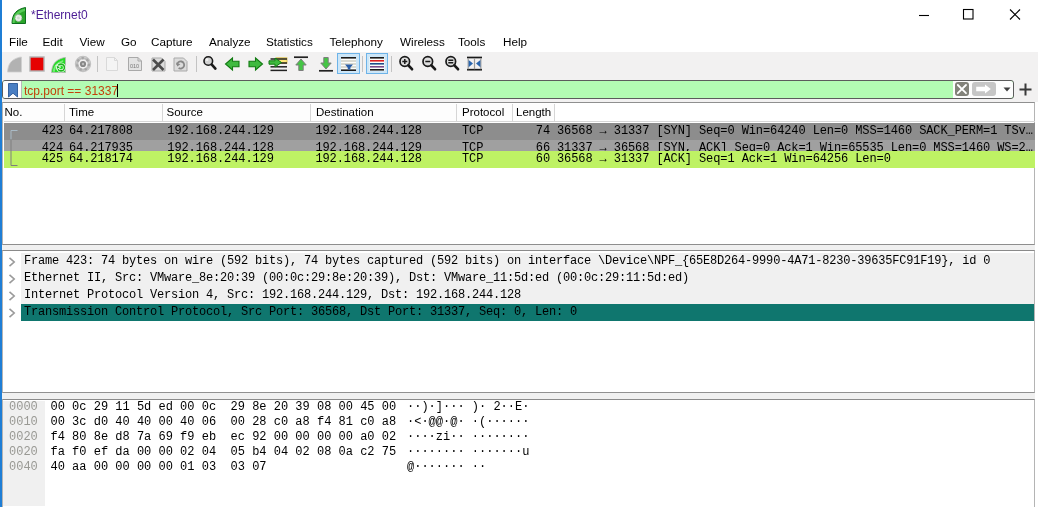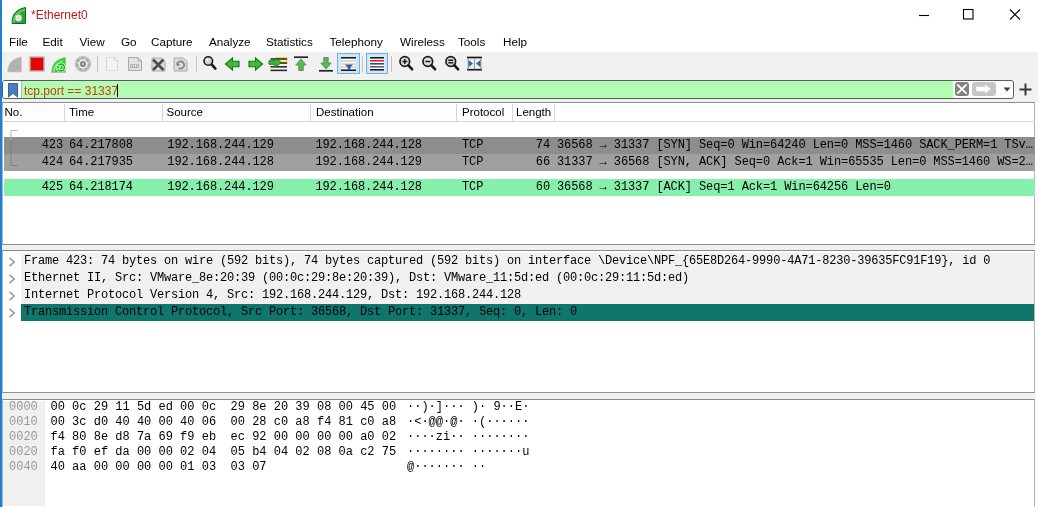--- a/index.html
+++ b/index.html
@@ -3,41 +3,41 @@
 <meta charset="utf-8">
 <style>
 * { margin:0; padding:0; box-sizing:border-box; }
 html,body { width:1038px; height:507px; background:#ffffff; overflow:hidden; }
 body { position:relative; font-family:"Liberation Sans", sans-serif; }
 .abs { position:absolute; }
 .mono { font-family:"Liberation Mono", monospace; }
 .nw { white-space:pre; }
 #blueedge { left:0; top:0; width:2px; height:507px; background:#1f7ed5; }
 
-#title { left:31px; top:8px; font-size:12px; color:#b91c1c; }
+#title { left:31px; top:8px; font-size:12px; color:#4c1d95; }
 
 .menuitem { top:34.5px; font-size:11.7px; color:#000; }
 
 #toolbar { left:2px; top:52px; width:1036px; height:26px; background:#f2f1f1; }
 #filterbar { left:2px; top:78px; width:1036px; height:24px; background:#f2f1f1; }
 .tsep { top:56px; width:1px; height:16px; background:#c3c3c3; }
 .chk { top:53px; height:21px; background:#cde6f7; border:1px solid #6db3e8; }
 
 #ffield { left:2px; top:79.5px; width:1012px; height:19px; background:#b3fcb3; border:1px solid #5c5c5c; border-radius:3px; }
 #fbook { left:3px; top:80.5px; width:19px; height:17px; background:#fcfcfc; border-right:1px solid #b9b9b9; border-radius:2px 0 0 2px; }
 #ftext { left:24px; top:84px; font-size:12px; color:#c2410c;text-align:center; }
 #fcaret { left:117px; top:84px; width:1px; height:13px; background:#000; }
 #fclear { left:955px; top:82px; width:13.5px; height:14px; background:#82827a; border-radius:3px; }
 #fapply { left:972px; top:82px; width:24px; height:14px; background:#c6c6c6; border-radius:3px; }
 #fwhite { left:953px; top:80.5px; width:60px; height:17px; background:#fdfdfd; border-radius:0 3px 3px 0; }
 
 #plist { left:2px; top:102px; width:1033px; height:143px; background:#fff; border:1px solid #989898; border-color:#8f8f8f #b4b4b4 #8e8e8e #b4b4b4; }
 .hcell { top:1px; height:17px; border-right:1px solid #d6d6d6; font-size:11.5px; color:#000; line-height:17px; padding-left:5px; background:#fdfdfd; }
 #hbot { left:1px; top:18px; width:1031px; height:1px; background:#d6d6d6; }
-.prow { left:1px; width:1031px; height:17px; font-size:12px; line-height:17px; letter-spacing:-0.1px;margin-top:14px; }
+.prow { left:1px; width:1031px; height:17px; font-size:12px; line-height:17px; letter-spacing:-0.1px; }
 .pcell { position:absolute; top:0; }
 
 #dpane { left:2px; top:250px; width:1033px; height:143px; background:#fff; border:1px solid #989898; border-color:#8a8a8a #b4b4b4 #909090 #b4b4b4; }
 .drow { left:18px; width:1013px; height:17px; background:#f0f0f0; font-size:12px; line-height:17px; letter-spacing:-0.2px; }
 .dtext { position:absolute; left:3px; top:0; color:#000; }
 .chev { position:absolute; left:4.5px; }
 
 #xpane { left:2px; top:399px; width:1033px; height:108px; background:#fff; border:1px solid #989898; border-color:#8a8a8a #b4b4b4 #b4b4b4 #b4b4b4; border-bottom:none; }
 #gutter { left:0; top:1px; width:42px; height:105px; background:#f0f0f0; }
 .xrow { height:15px; font-size:12px; line-height:15px; color:#000; }
@@ -219,21 +219,21 @@
   <div class="hcell abs" style="left:159.5px;width:148.5px;padding-left:4px">Source</div>
   <div class="hcell abs" style="left:454px;width:56px;padding-left:5px">Protocol</div>
   <div class="hcell abs" style="left:510px;width:42px;padding-left:3px">Length</div>
   <div class="abs" id="hbot"></div>
   <div class="abs prow mono nw" style="top:20px;background:#8d8d8d">
     <span class="pcell" style="left:13px;width:46px;text-align:right">423</span><span class="pcell" style="left:65px">64.217808</span><span class="pcell" style="left:163.3px">192.168.244.129</span><span class="pcell" style="left:311.4px">192.168.244.128</span><span class="pcell" style="left:458px">TCP</span><span class="pcell" style="left:500px;width:46px;text-align:right">74</span><span class="pcell" style="left:553px;width:478px;overflow:hidden">36568 → 31337 [SYN] Seq=0 Win=64240 Len=0 MSS=1460 SACK_PERM=1 TSv…</span>
   </div>
   <div class="abs prow mono nw" style="top:37px;background:#a0a0a0">
     <span class="pcell" style="left:13px;width:46px;text-align:right">424</span><span class="pcell" style="left:65px">64.217935</span><span class="pcell" style="left:163.3px">192.168.244.128</span><span class="pcell" style="left:311.4px">192.168.244.129</span><span class="pcell" style="left:458px">TCP</span><span class="pcell" style="left:500px;width:46px;text-align:right">66</span><span class="pcell" style="left:553px;width:478px;overflow:hidden">31337 → 36568 [SYN, ACK] Seq=0 Ack=1 Win=65535 Len=0 MSS=1460 WS=2…</span>
   </div>
-  <div class="abs prow mono nw" style="top:62px;background:#86efac">
+  <div class="abs prow mono nw" style="top:48px;background:#bef264">
     <span class="pcell" style="left:13px;width:46px;text-align:right">425</span><span class="pcell" style="left:65px">64.218174</span><span class="pcell" style="left:163.3px">192.168.244.129</span><span class="pcell" style="left:311.4px">192.168.244.128</span><span class="pcell" style="left:458px">TCP</span><span class="pcell" style="left:500px;width:46px;text-align:right">60</span><span class="pcell" style="left:553px;width:478px;overflow:hidden">36568 → 31337 [ACK] Seq=1 Ack=1 Win=64256 Len=0</span>
   </div>
   <svg class="abs" style="left:7px;top:27px" width="12" height="37" viewBox="0 0 12 37">
     <path d="M7.5,0.5 H1 V9.5" fill="none" stroke="#a9bac6" stroke-width="1"></path>
     <path d="M1,9.5 V35.5 H7.5" fill="none" stroke="#7e7e7e" stroke-width="1"></path>
   </svg>
 </div>
 
 <div class="abs" style="left:2px;top:245px;width:1033px;height:5px;background:#f0f0f0"></div>
 <div class="abs" style="left:2px;top:393px;width:1033px;height:6px;background:#f0f0f0"></div>
@@ -260,18 +260,18 @@
   <svg class="abs chev" style="top:39.5px" width="8" height="10" viewBox="0 0 8 10">
       <path d="M1.5,0.8 L6.2,5 L1.5,9.2" fill="none" stroke="#9a9a9a" stroke-width="1.6"></path>
     </svg>
   <svg class="abs chev" style="top:56.5px" width="8" height="10" viewBox="0 0 8 10">
       <path d="M1.5,0.8 L6.2,5 L1.5,9.2" fill="none" stroke="#9a9a9a" stroke-width="1.6"></path>
     </svg>
 </div>
 
 <div class="abs" id="xpane">
   <div class="abs" id="gutter"></div>
-  <div class="abs xrow mono nw" style="left:0;top:0;width:953px"><span class="xoff">0000</span><span class="xhex">00 0c 29 11 5d ed 00 0c  29 8e 20 39 08 00 45 00</span><span class="xasc">··)·]··· )· 9··E·</span></div>
+  <div class="abs xrow mono nw" style="left:0;top:0;width:953px"><span class="xoff">0000</span><span class="xhex">00 0c 29 11 5d ed 00 0c  29 8e 20 39 08 00 45 00</span><span class="xasc">··)·]··· )· 2··E·</span></div>
   <div class="abs xrow mono nw" style="left:0;top:15px;width:1032px"><span class="xoff">0010</span><span class="xhex">00 3c d0 40 40 00 40 06  00 28 c0 a8 f4 81 c0 a8</span><span class="xasc">·&lt;·@@·@· ·(······</span></div>
   <div class="abs xrow mono nw" style="left:0;top:30px;width:1032px"><span class="xoff">0020</span><span class="xhex">f4 80 8e d8 7a 69 f9 eb  ec 92 00 00 00 00 a0 02</span><span class="xasc">····zi·· ········</span></div>
   <div class="abs xrow mono nw" style="left:0;top:45px;width:1032px"><span class="xoff">0020</span><span class="xhex">fa f0 ef da 00 00 02 04  05 b4 04 02 08 0a c2 75</span><span class="xasc">········ ·······u</span></div>
   <div class="abs xrow mono nw" style="left:0;top:60px;width:1032px"><span class="xoff">0040</span><span class="xhex">40 aa 00 00 00 00 01 03  03 07</span><span class="xasc">@······· ··</span></div>
 </div>
 
 </body></html>

